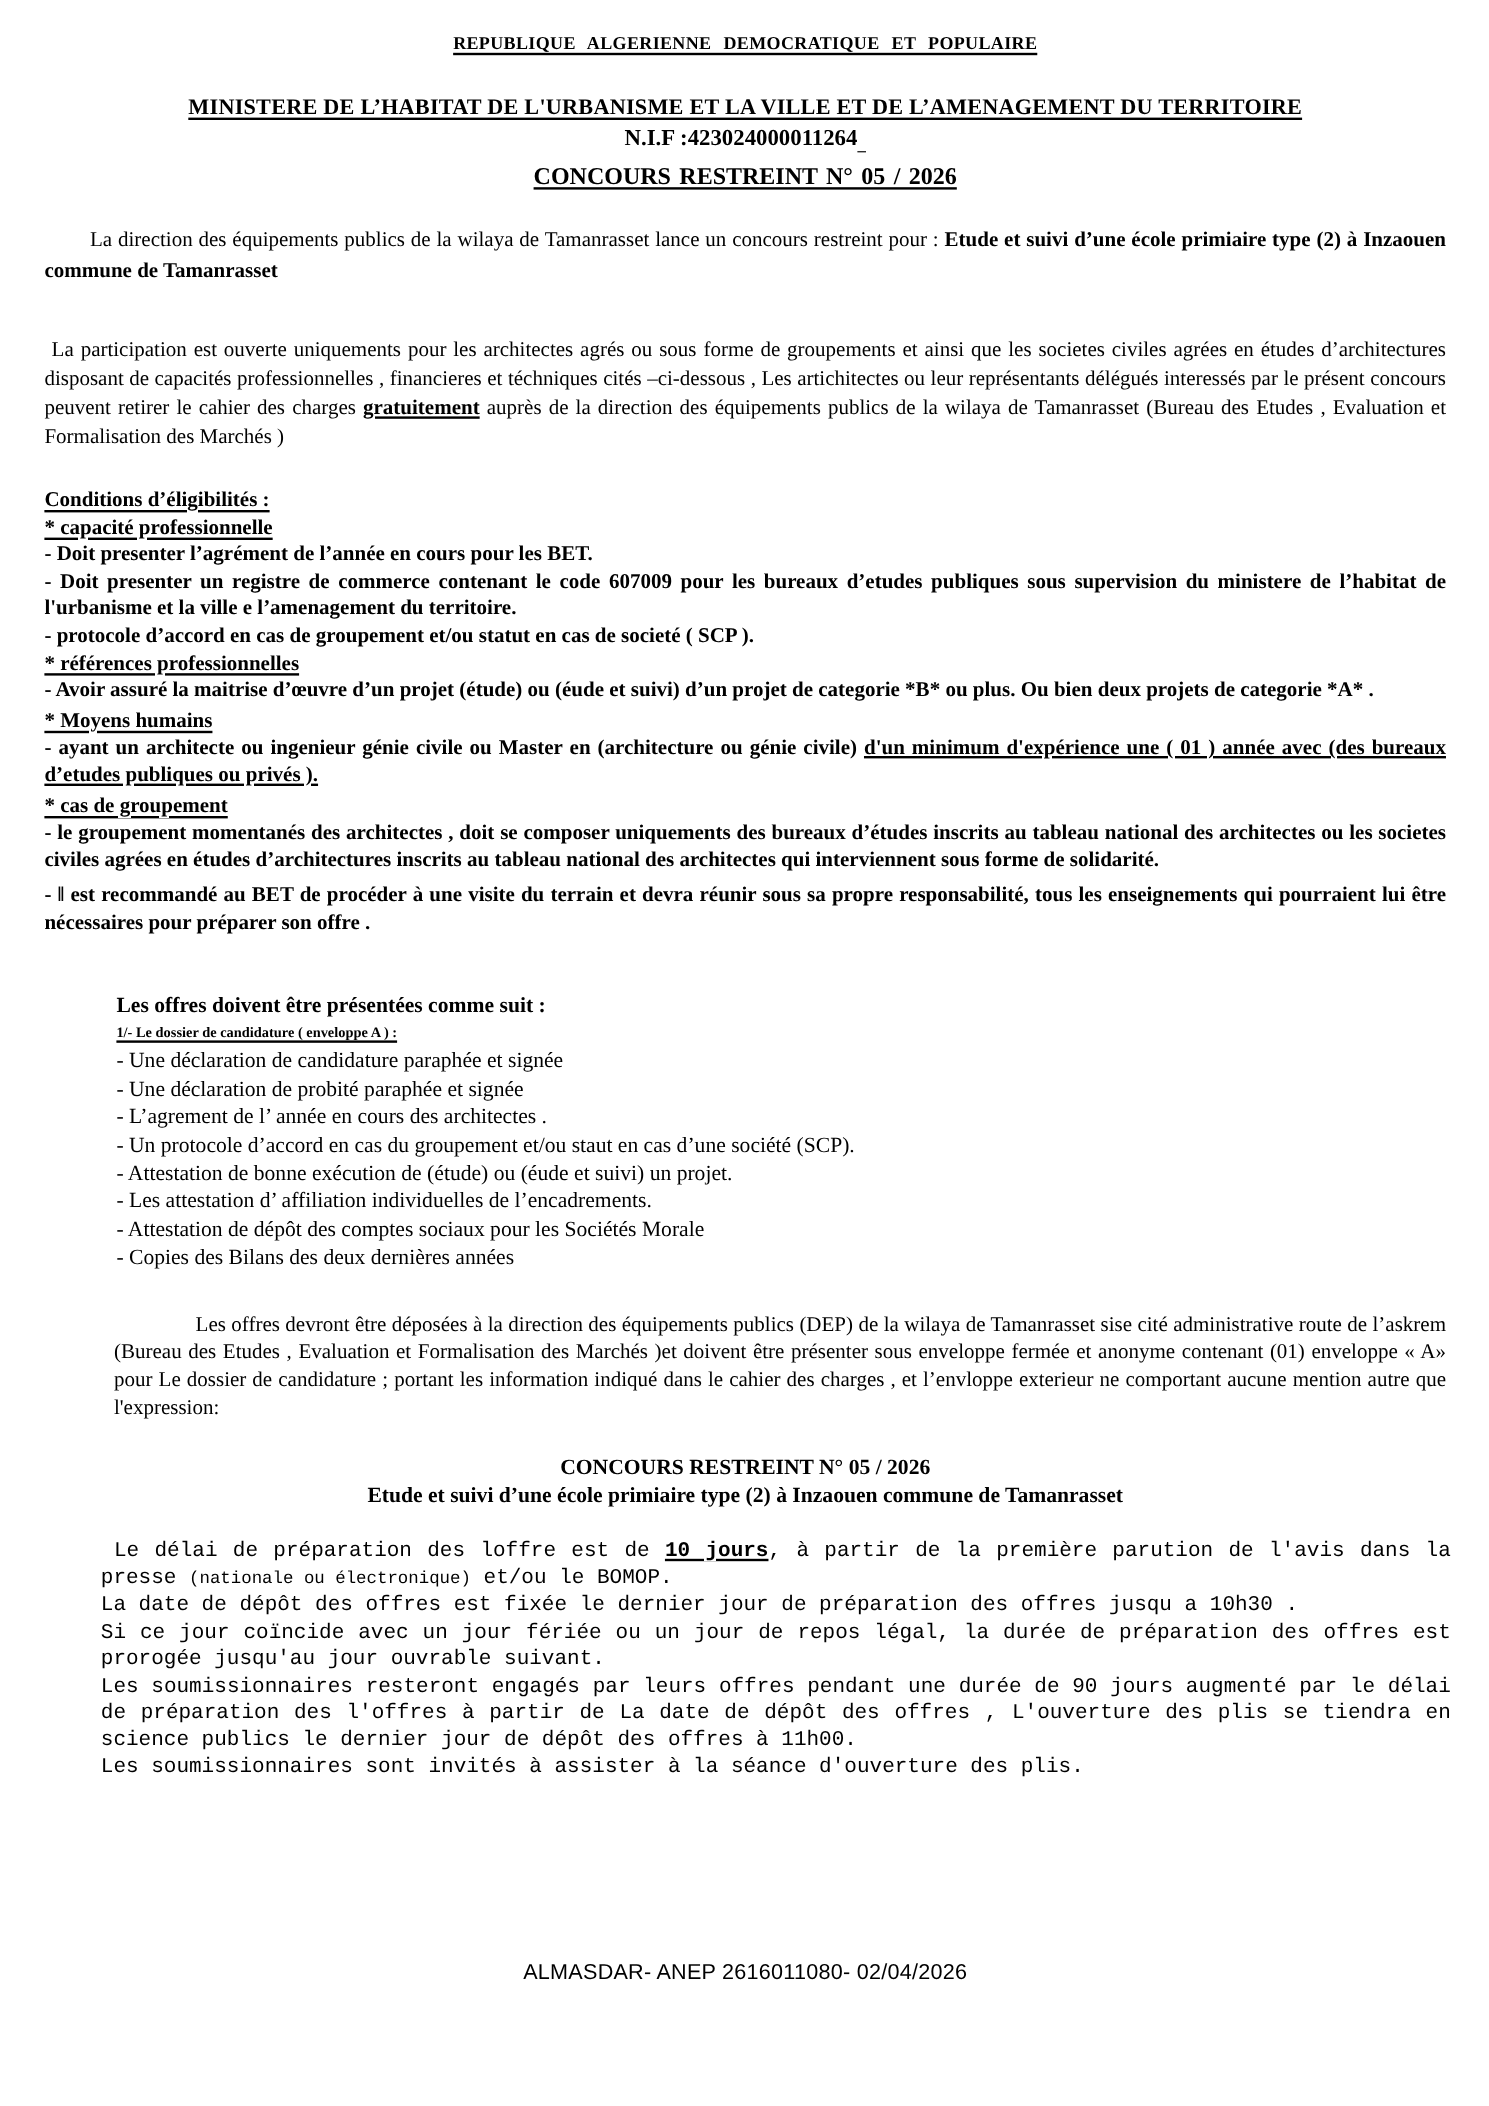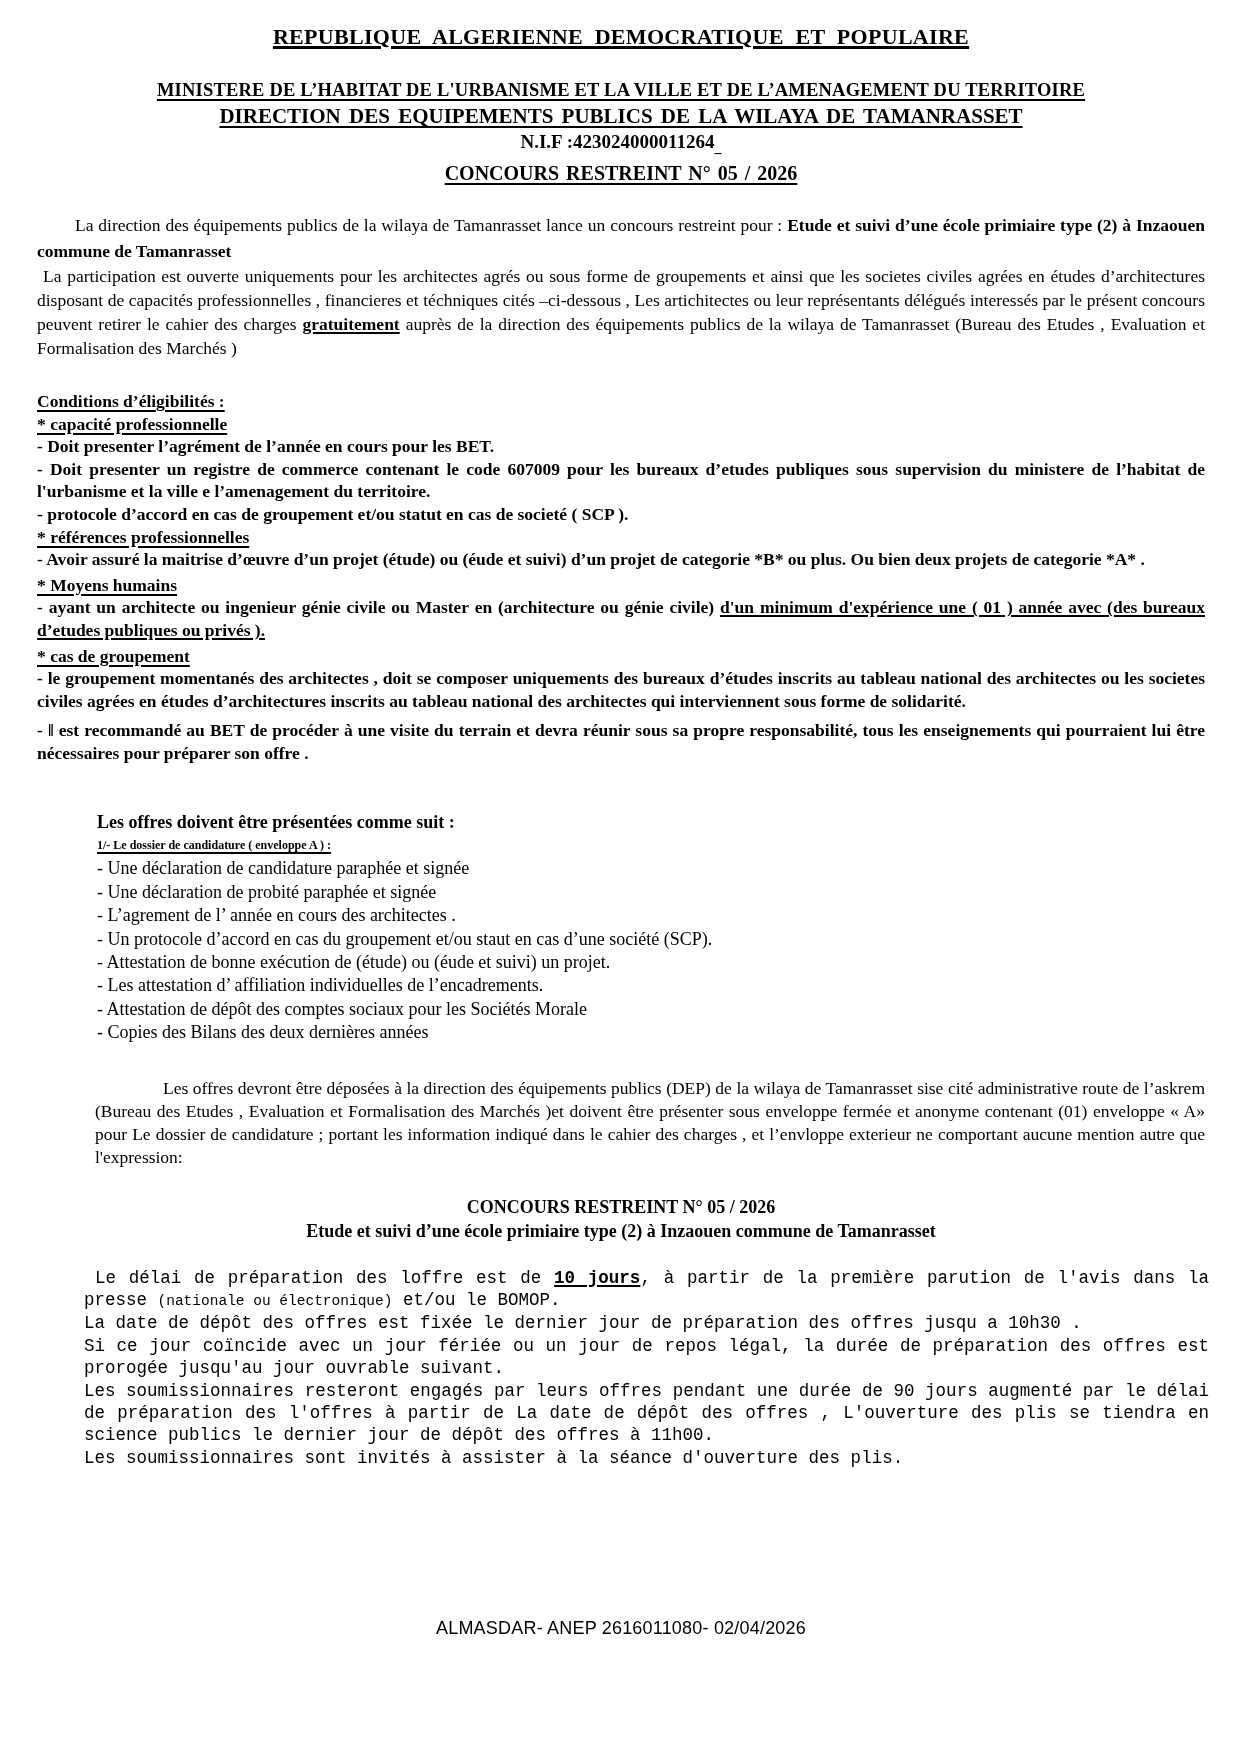--- a/index.html
+++ b/index.html
@@ -12,29 +12,29 @@
     font-family:"Liberation Serif","DejaVu Serif",serif;
     font-size:17.5px;
     box-sizing:border-box;
     padding:24px 36px 0 37px;
     overflow:hidden;
   }
   
   .hline{text-align:center;font-weight:bold;}
   .u{text-decoration:underline;text-decoration-thickness:2px;text-underline-offset:3px;}
   .u-thin{text-decoration:underline;text-decoration-thickness:1.5px;text-underline-offset:2px;}
-  .h1{font-size:22px;line-height:26px;letter-spacing:.3px;word-spacing:6px;text-decoration:underline;}
+  .h1{font-size:15px;line-height:26px;letter-spacing:.3px;word-spacing:6px;}
   .h2{font-size:18.5px;line-height:25px;letter-spacing:.2px;margin-top:28px;}
   .h3{font-size:21px;line-height:26px;word-spacing:3px;}
   .h4{font-size:19px;line-height:25px;}
   .h5{font-size:20px;line-height:26px;word-spacing:2px;}
   .nif-mark{font-size:14px;vertical-align:-4px;}
   
   .para1{margin-top:26px;line-height:26px;text-indent:38px;text-align:justify;}
-  .para2{line-height:24px;text-indent:6px;text-align:justify;}
+  .para2{margin-top:41px;line-height:24px;text-indent:6px;text-align:justify;}
   b,.bold{font-weight:bold;}
   
   .conditions{margin-top:30px;font-weight:bold;line-height:22.6px;text-align:justify;}
   .cond-line{margin:0;}
   .mt3{margin-top:3px;}
   .mt7{margin-top:7px;}
   
   .offers{margin-top:46px;margin-left:60px;line-height:23.4px;}
   .offers .heading{font-weight:bold;font-size:18px;}
   .offers .subheading{font-weight:bold;font-size:12px;}
@@ -55,21 +55,20 @@
   }
 </style>
 </head>
 <body>
 
 <div class="page">
 
   <div>
     <div class="hline h1"><span class="u">REPUBLIQUE  ALGERIENNE  DEMOCRATIQUE  ET  POPULAIRE</span></div>
     <div class="hline h2"><span class="u">MINISTERE DE L’HABITAT DE L'URBANISME ET LA VILLE ET DE L’AMENAGEMENT DU TERRITOIRE</span></div>
-    <div class="hline h3"><span class="u">DIRECTION DES EQUIPEMENTS PUBLICS DE  LA  WILAYA  DE  TAMANRASSET</span></div>
     <div class="hline h4"><span>N.I.F :423024000011264</span><span class="nif-mark">_</span></div>
     <div class="hline h5"><span class="u">CONCOURS RESTREINT N° 05 / 2026</span></div>
   </div>
 
   <div class="para1">
     <span>La direction des équipements publics de la wilaya de Tamanrasset  lance un  concours restreint  pour : </span><b>Etude et suivi d’une école primiaire type (2) à Inzaouen commune de Tamanrasset</b>
   </div>
 
   <div class="para2">
     <span>La  participation est ouverte  uniquements pour les architectes  agrés ou  sous forme de groupements   et ainsi  que   les societes civiles agrées en études d’architectures  disposant  de  capacités  professionnelles  , financieres  et téchniques  cités –ci-dessous , Les artichitectes  ou  leur représentants délégués  interessés par le présent concours peuvent retirer  le cahier des charges </span><b class="u-thin">gratuitement</b><span> auprès de la  direction   des  équipements  publics de  la  wilaya  de  Tamanrasset (Bureau des Etudes , Evaluation et Formalisation  des Marchés )</span>

